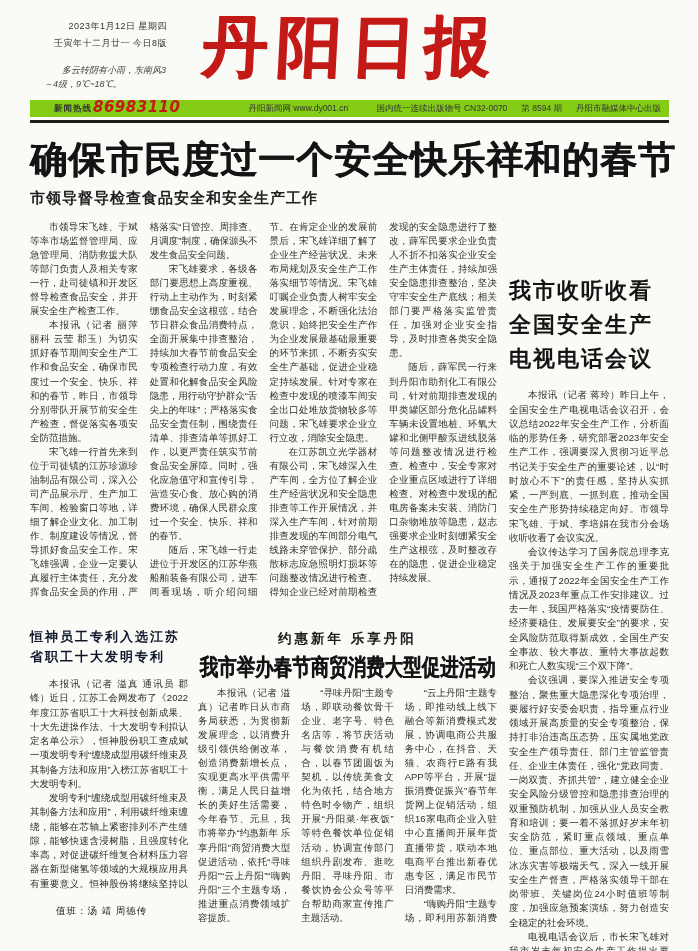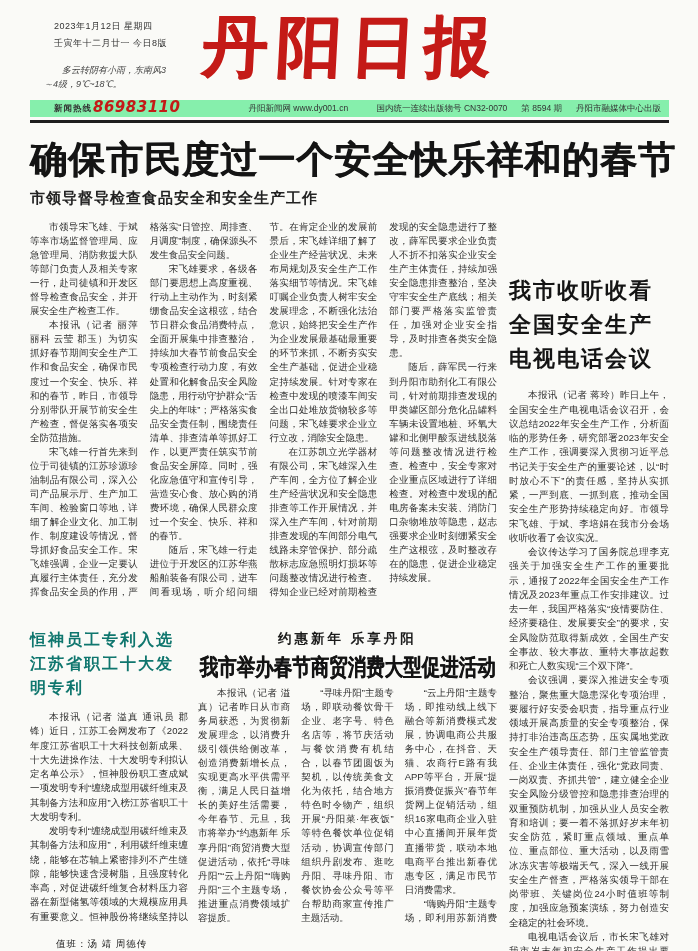--- a/index.html
+++ b/index.html
@@ -14,32 +14,32 @@
   .page {
     position:relative;
     width:698px; height:951px;
     background:#fafaf7;
     overflow:hidden;
     padding:8px 29px 12px 30px;
   }
 
   
   .header { position:relative; height:112px; }
-  .dateblock { position:absolute; left:24px; top:10px; font-size:9px; line-height:1.9; color:#333; letter-spacing:0.5px; }
+  .dateblock { position:absolute; left:24px; top:10px; font-size:9px; line-height:1.9; color:#333; letter-spacing:0.5px;text-align:right; }
   .weather { position:absolute; left:14px; top:55px; width:128px; font-size:9px; font-style:italic; color:#444; line-height:1.6; text-indent:2em; }
   .masthead {
     position:absolute; left:50%; top:-6px; transform:translateX(-50%) skewX(-3deg);
     font-family:"DejaVu Serif", serif;
     font-size:66px; font-weight:bold; color:#c41a17;
     letter-spacing:8px; white-space:nowrap;
     text-shadow:1px 1px 0 #c41a17;
   }
   .infobar {
     position:absolute; left:0; right:0; bottom:3px; height:17px;
-    background:#86efac;
+    background:#84cc16;
     display:flex; align-items:center;
     font-size:8.5px; color:#333;
     padding:0 8px 0 24px;
   }
   .hotline-label { font-weight:bold; letter-spacing:1px; }
   .hotline-number {
     font-size:15px; font-weight:bold; font-style:italic; color:#c41a17;
     margin:-4px 0 0 1px; letter-spacing:0.5px;
     font-family:"DejaVu Sans", sans-serif;
     text-align:right;
@@ -65,21 +65,21 @@
 
   .lead-body {
     column-count:4; column-gap:12px;
     height:392px; overflow:hidden;
     font-size:9.5px; line-height:1.48; text-align:justify; color:#2e2e2e;
   }
   .lead-body p, .patent-body p, .consumption-body p, .sidebar-body p { margin:0; text-indent:2em; }
 
   .bottom-zone { display:flex; gap:10px; margin-top:16px; height:322px; }
   .patent { width:158px; }
-  .patent-headline { font-size:16px; font-weight:900; line-height:1.5; letter-spacing:2px; color:#0f766e; margin:0 0 10px; }
+  .patent-headline { font-size:13px; font-weight:900; line-height:1.5; letter-spacing:2px; color:#0f172a; margin:0 0 10px;font-family:Liberation Mono, monospace; }
   .patent-body { font-size:9.5px; line-height:1.5; text-align:justify; max-height:216px; overflow:hidden; }
   .credits { margin-top:8px; font-size:9.5px; line-height:2.0; padding-left:26px; color:#222; letter-spacing:1px; }
 
   .consumption { flex:1; }
   .kicker { text-align:center; font-size:13.5px; font-weight:bold; letter-spacing:3px; color:#1a1a1a; margin:2px 0 3px; }
   .consumption-headline {
     text-align:center; font-size:18.5px; font-weight:900; color:#141414;
     white-space:nowrap; margin:0 0 10px; transform:scaleY(1.25); transform-origin:top;
     text-shadow:0.6px 0 0 #141414;
   }

